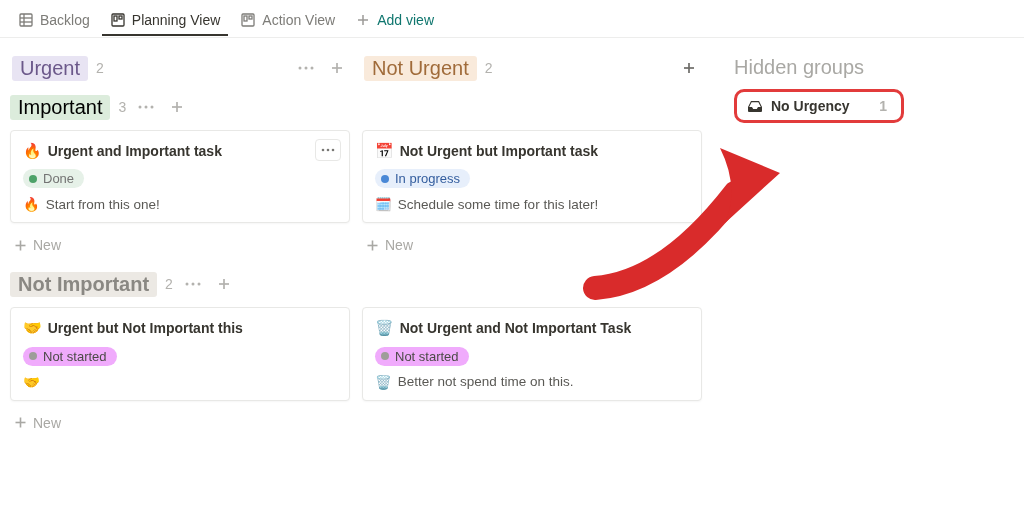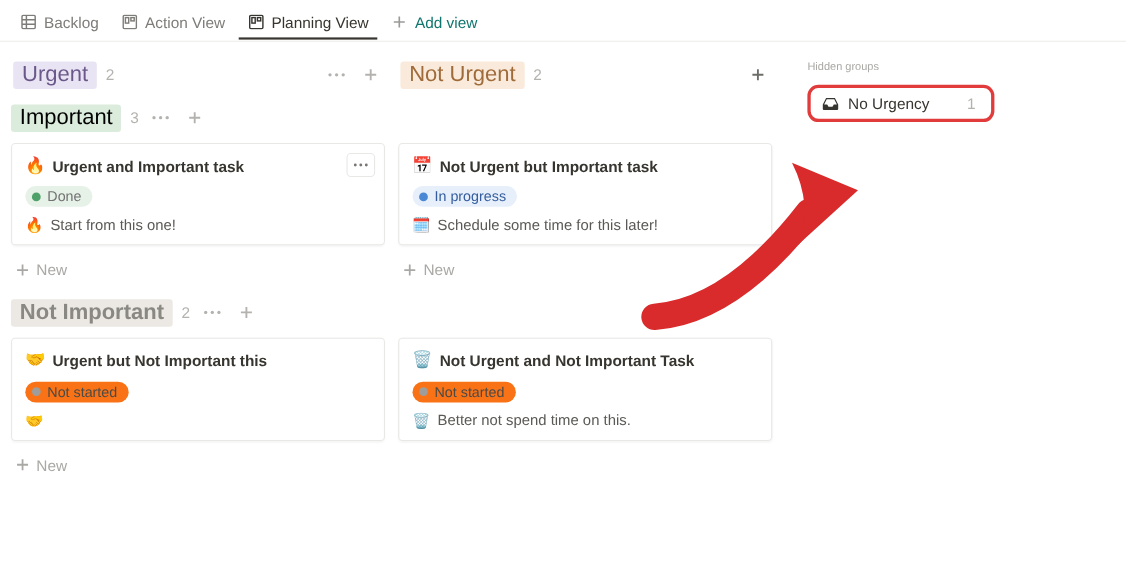--- a/index.html
+++ b/index.html
@@ -92,21 +92,21 @@
   .card-title .emoji { font-size:15px; }
   .card .tri-dots {
     position:absolute; top:8px; right:8px;
     background:#fff; border:1px solid #e8e8e6; border-radius:4px;
     width:26px; height:22px;
     display:flex; align-items:center; justify-content:center;
     color:#787774; cursor:pointer;
   }
   .status {
     display:inline-flex; align-items:center; gap:6px;
-    background:#f97316;
+    background:#f0abfc;
     border-radius: 14px;
     padding: 2px 10px 2px 6px;
     font-size:13px;
     color:#4b4a47;
     margin-bottom:8px;
   }
   .status.dot-green::before { content:""; width:8px;height:8px;border-radius:50%; background:#4ea269; }
   .status.dot-blue::before  { content:""; width:8px;height:8px;border-radius:50%; background:#4a88d6; }
   .status.dot-gray::before  { content:""; width:8px;height:8px;border-radius:50%; background:#9e9d99; }
   .status.in-progress { background:#e7effb; color:#335d9e; }
@@ -118,27 +118,28 @@
   .new-btn {
     display:flex; align-items:center; gap:6px;
     color:#a9a8a4; padding:8px 4px; cursor:pointer; font-size:14px;
   }
   
   .side {
     padding-left: 20px;
     width: 260px;
     flex-shrink: 0;
   }
-  .side-head { color:#a9a8a4; font-size:10px; margin-bottom:10px; margin-top:4px;}
+  .side-head { color:#a9a8a4; font-size:20px; margin-bottom:10px; margin-top:4px;}
   .hidden-group {
     display:flex; align-items:center; gap:8px;
     padding:6px 10px;
     border:3px solid #e23b3b;
     border-radius:10px;
     width: 170px;
+    font-weight: bold;
   }
   .hidden-group .cnt { color:#b3b2ae; margin-left:auto; padding-right:4px;}
   
   .arrow {
     position:absolute;
     left: 575px;
     top: 95px;
     pointer-events:none;
   }
 </style>
@@ -150,39 +151,39 @@
     <span class="icon">
       <svg width="14" height="14" viewBox="0 0 14 14" fill="none" stroke="#7d7c78" stroke-width="1.3">
           <rect x="1" y="1" width="12" height="12" rx="1"></rect>
           <line x1="1" y1="5" x2="13" y2="5"></line>
           <line x1="1" y1="9" x2="13" y2="9"></line>
           <line x1="5" y1="1" x2="5" y2="13"></line>
         </svg>
     </span>
     <span>Backlog</span>
   </div>
+  <div class="tab active">
+    <span class="icon">
+      <svg width="14" height="14" viewBox="0 0 14 14" fill="none" stroke="#37352f" stroke-width="1.3">
+          <rect x="1" y="1" width="12" height="12" rx="1"></rect>
+          <rect x="3" y="3" width="3" height="5"></rect>
+          <rect x="8" y="3" width="3" height="3"></rect>
+        </svg>
+    </span>
+    <span>Planning View</span>
+  </div>
   <div class="tab">
     <span class="icon">
       <svg width="14" height="14" viewBox="0 0 14 14" fill="none" stroke="#7d7c78" stroke-width="1.3">
           <rect x="1" y="1" width="12" height="12" rx="1"></rect>
           <rect x="3" y="3" width="3" height="5"></rect>
           <rect x="8" y="3" width="3" height="3"></rect>
         </svg>
     </span>
     <span>Action View</span>
-  </div>
-  <div class="tab active">
-    <span class="icon">
-      <svg width="14" height="14" viewBox="0 0 14 14" fill="none" stroke="#37352f" stroke-width="1.3">
-          <rect x="1" y="1" width="12" height="12" rx="1"></rect>
-          <rect x="3" y="3" width="3" height="5"></rect>
-          <rect x="8" y="3" width="3" height="3"></rect>
-        </svg>
-    </span>
-    <span>Planning View</span>
   </div>
   <div class="tab tab-add">
     <span class="icon">
       <svg width="12" height="12" viewBox="0 0 12 12" stroke="#9b9a97" stroke-width="1.5">
           <line x1="6" y1="1" x2="6" y2="11"></line>
           <line x1="1" y1="6" x2="11" y2="6"></line>
         </svg>
     </span>
     <span>Add view</span>
   </div>

